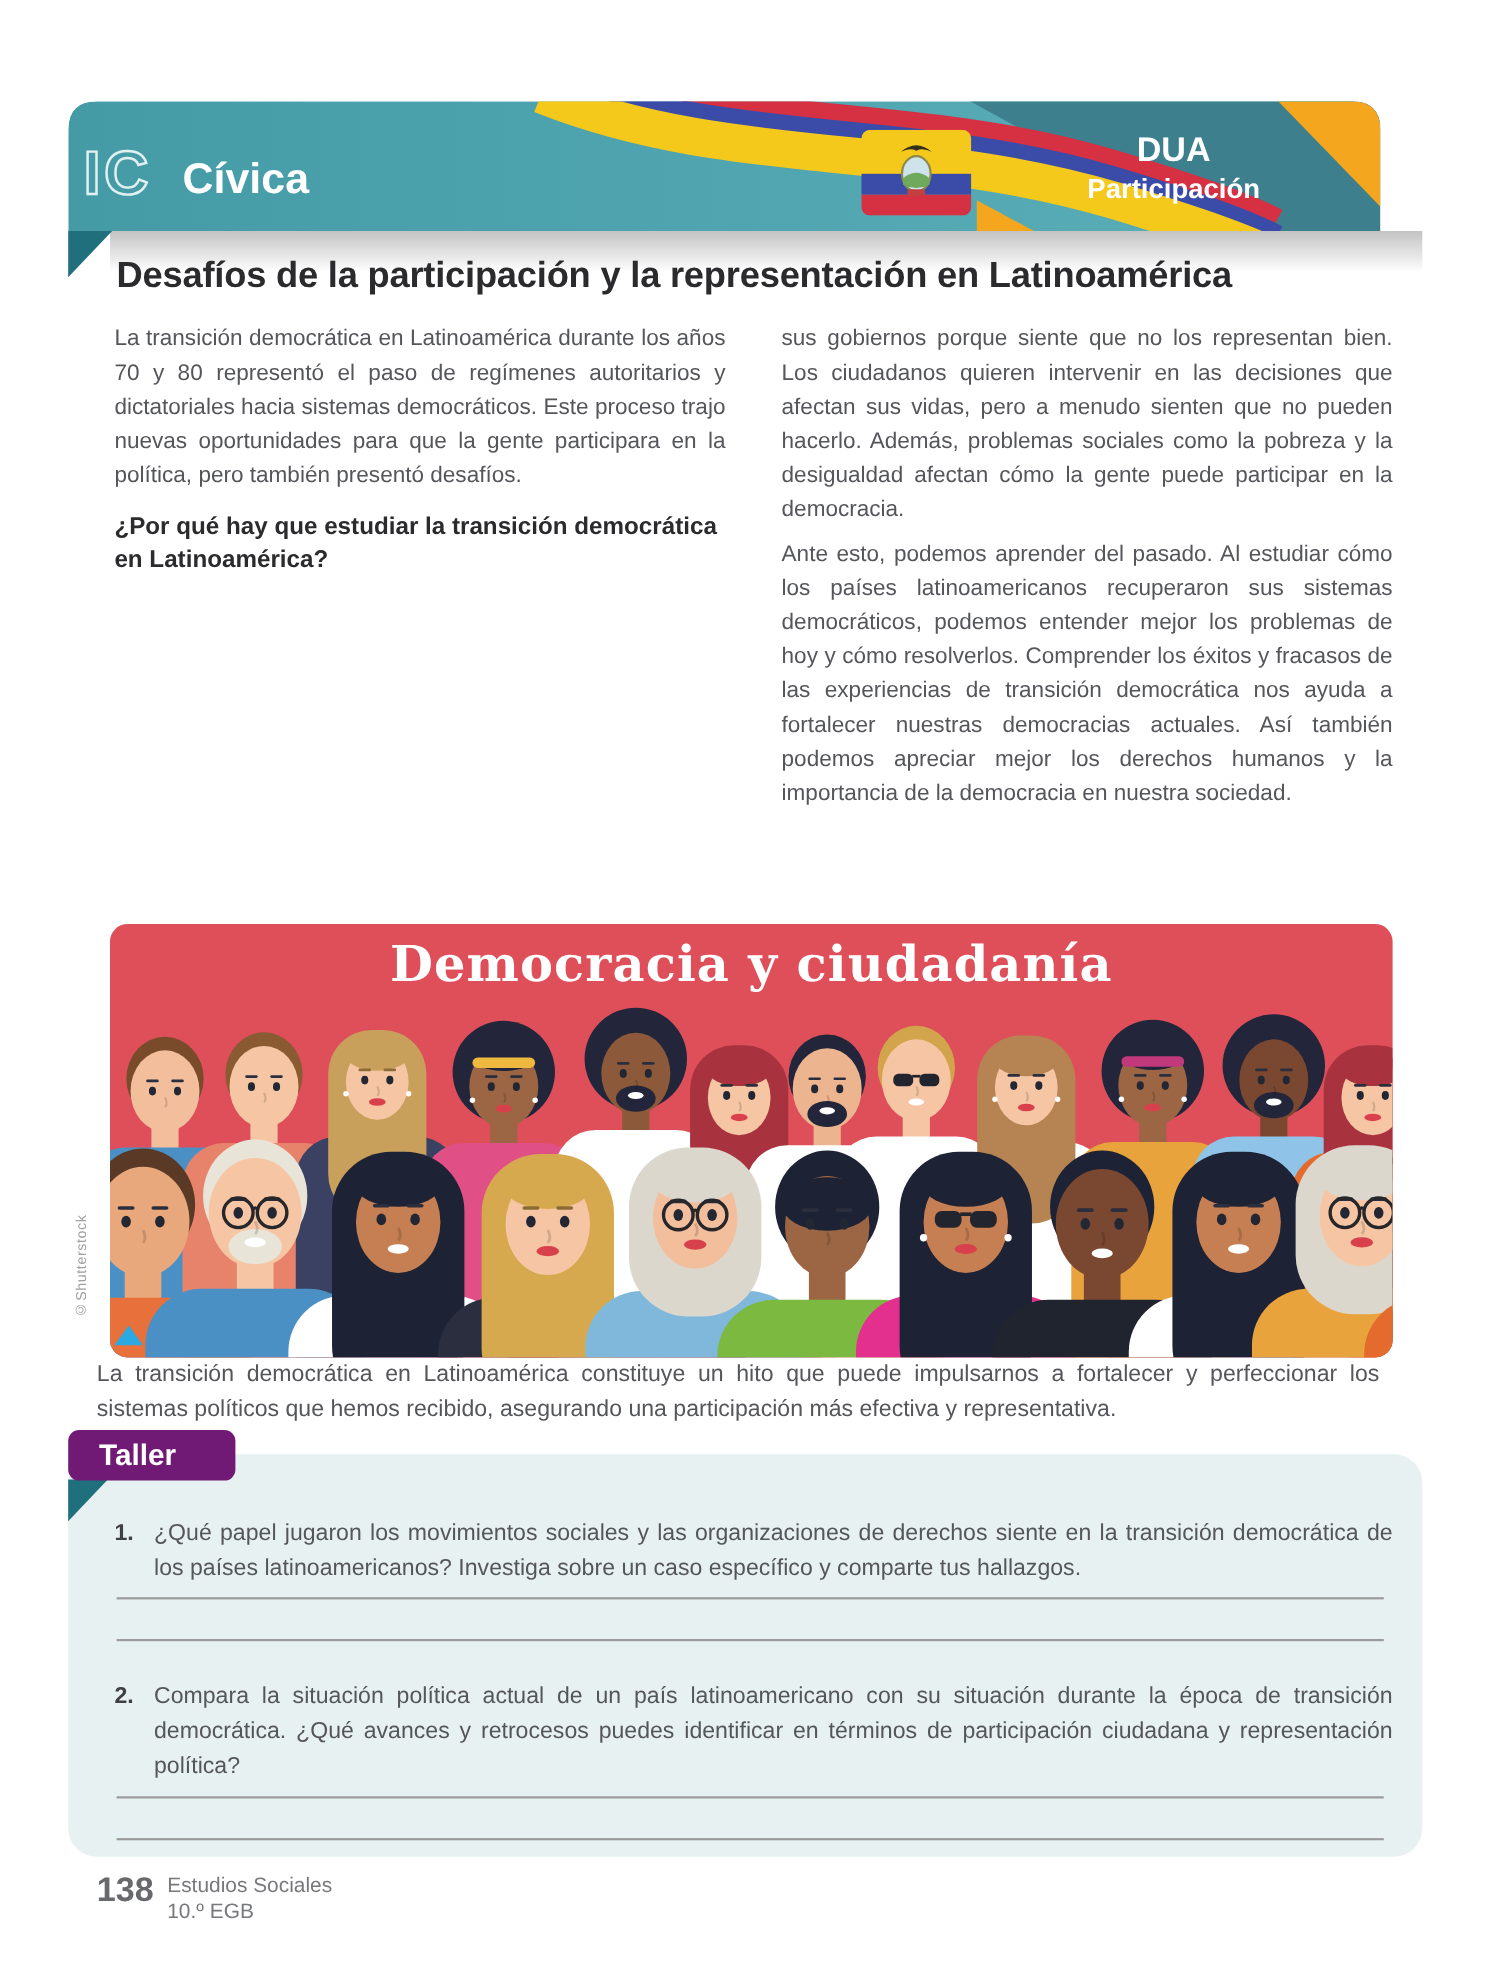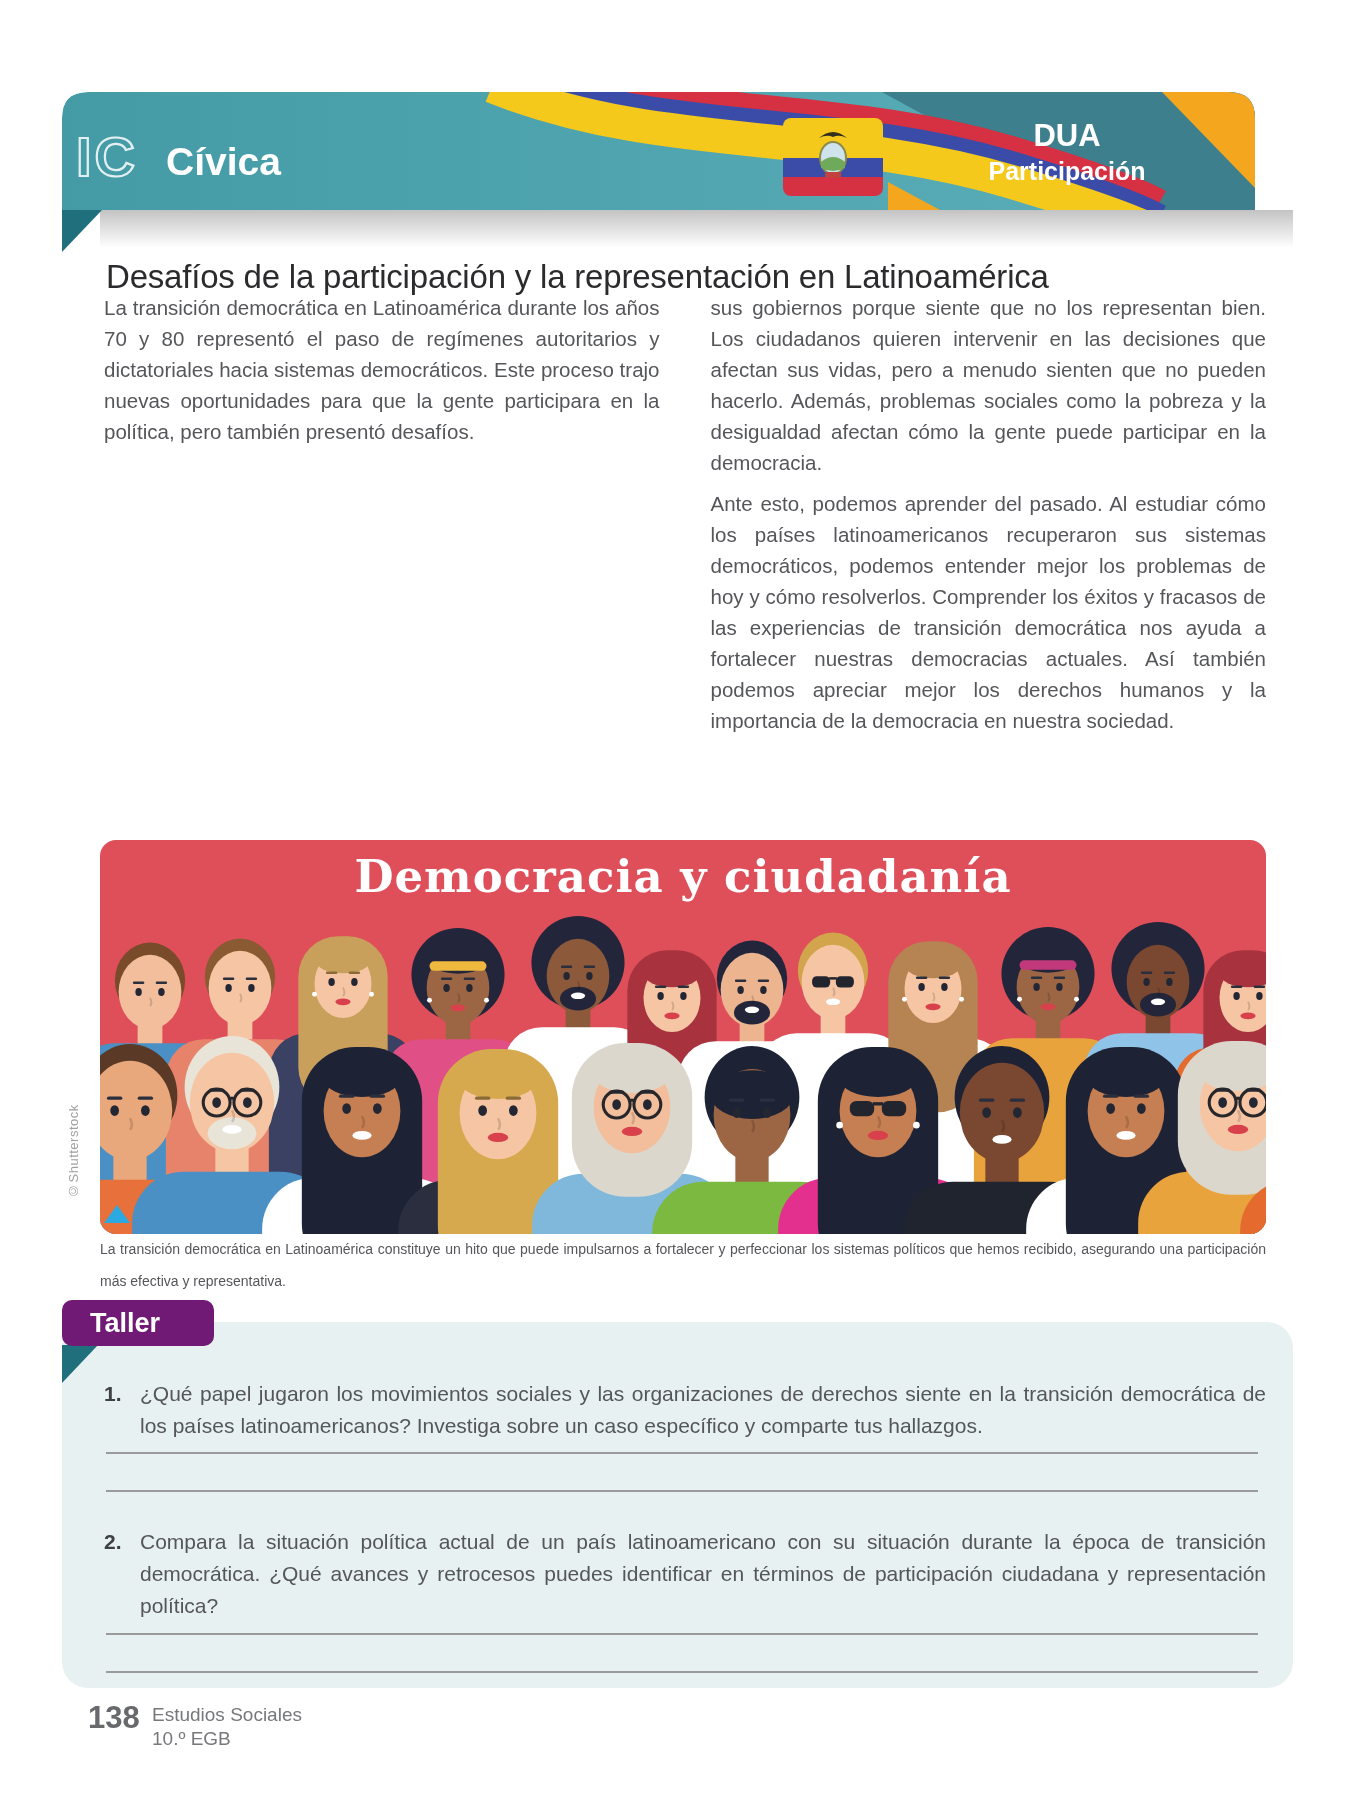--- a/index.html
+++ b/index.html
@@ -6,21 +6,21 @@
   #page{position:relative;width:1350px;height:1800px;background:#ffffff;overflow:hidden;
         font-family:"Liberation Sans",sans-serif;color:#55565A;}
   .abs{position:absolute;}
 
   
   #header-svg{position:absolute;left:62px;top:92px;width:1193px;height:118px;}
   #fold-left{position:absolute;left:62px;top:210px;width:0;height:0;
              border-top:42px solid #1F6F7D;border-right:40px solid transparent;z-index:4;}
   #title-strip{position:absolute;left:100px;top:210px;width:1193px;height:46px;
                background:linear-gradient(180deg,#c3c3c3 0,#ffffff 82%);z-index:1;}
-  #page-title{position:absolute;left:106px;top:258px;width:1180px;font-size:33px;font-weight:normal;
+  #page-title{position:absolute;left:106px;top:231px;width:1180px;font-size:33px;font-weight:bold;
               color:#2B2B2E;z-index:2;letter-spacing:-0.2px;}
 
   
   #columns{position:absolute;left:104px;top:292px;width:1162px;display:flex;gap:51px;z-index:2;}
   .col{width:564px;font-size:20.5px;line-height:31px;text-align:justify;color:#55565A;}
   .col p{margin:0 0 10px 0;}
   .col h3{font-size:22px;line-height:30px;font-weight:bold;color:#2B2B2E;margin:16px 0 14px 0;text-align:left;}
 
   
   #figure{position:absolute;left:100px;top:840px;width:1166px;height:394px;border-radius:16px;
@@ -28,21 +28,21 @@
   #fig-title{position:absolute;left:0;top:10px;width:100%;text-align:center;
              font-family:"DejaVu Serif",serif;font-weight:bold;font-size:45px;color:#ffffff;
              letter-spacing:1px;z-index:5;}
   #crowd{position:absolute;left:0;top:0;width:1166px;height:394px;}
   #fig-credit{position:absolute;left:66px;top:1038px;height:160px;writing-mode:vertical-rl;
               transform:rotate(180deg);font-size:13px;color:#9FA0A2;letter-spacing:.5px;}
   #fig-marker{position:absolute;left:104px;top:1205px;width:0;height:0;
               border-left:13px solid transparent;border-right:13px solid transparent;
               border-bottom:18px solid #2BA9E0;z-index:3;}
   #fig-line{position:absolute;left:100px;top:1222px;width:1166px;height:2px;background:#F0CBC6;}
-  #fig-caption{position:absolute;left:100px;top:1233px;width:1166px;font-size:14px;line-height:32px;
+  #fig-caption{position:absolute;left:88px;top:1233px;width:1166px;font-size:21px;line-height:32px;
                color:#55565A;text-align:justify;}
 
   
   #taller-box{position:absolute;left:62px;top:1322px;width:1231px;height:366px;background:#E7F1F2;
               border-radius:26px;z-index:1;}
   #taller-tab{position:absolute;left:62px;top:1300px;width:152px;height:46px;background:#701a75;
               border-radius:10px;color:#ffffff;font-size:27px;font-weight:bold;line-height:46px;
               padding-left:28px;box-sizing:border-box;z-index:3;}
   #taller-fold{position:absolute;left:62px;top:1345px;width:0;height:0;
                border-top:38px solid #1F6F7D;border-right:36px solid transparent;z-index:2;}
@@ -110,20 +110,21 @@
     </g>
   </svg>
   <div id="fold-left"></div>
   <div id="title-strip"></div>
 
   <h1 id="page-title" class="abs" style="margin:0;">Desafíos de la participación y la representación en Latinoamérica</h1>
 
   <div id="columns">
     <div class="col">
       <p>La transición democrática en Latinoamérica durante los años 70 y 80 representó el paso de regímenes autoritarios y dictatoriales hacia sistemas democráticos. Este proceso trajo nuevas oportunidades para que la gente participara en la política, pero también presentó desafíos.</p>
+      <h3>¿Por qué hay que estudiar la transición democrática en Latinoamérica?</h3>
     </div>
     <div class="col">
       <p>sus gobiernos porque siente que no los representan bien. Los ciudadanos quieren intervenir en las decisiones que afectan sus vidas, pero a menudo sienten que no pueden hacerlo. Además, problemas sociales como la pobreza y la desigualdad afectan cómo la gente puede participar en la democracia.</p>
       <p>Ante esto, podemos aprender del pasado. Al estudiar cómo los países latinoamericanos recuperaron sus sistemas democráticos, podemos entender mejor los problemas de hoy y cómo resolverlos. Comprender los éxitos y fracasos de las experiencias de transición democrática nos ayuda a fortalecer nuestras democracias actuales. Así también podemos apreciar mejor los derechos humanos y la importancia de la democracia en nuestra sociedad.</p>
     </div>
   </div>
 
   <div id="figure" style="background: rgb(222, 79, 90);">
     <svg id="crowd" viewBox="0 0 1166 394">
         <g>

